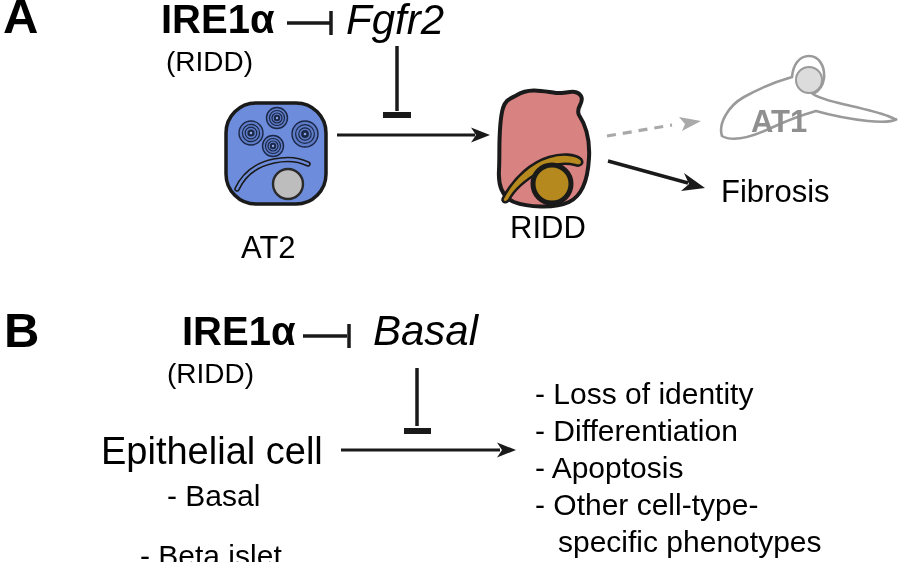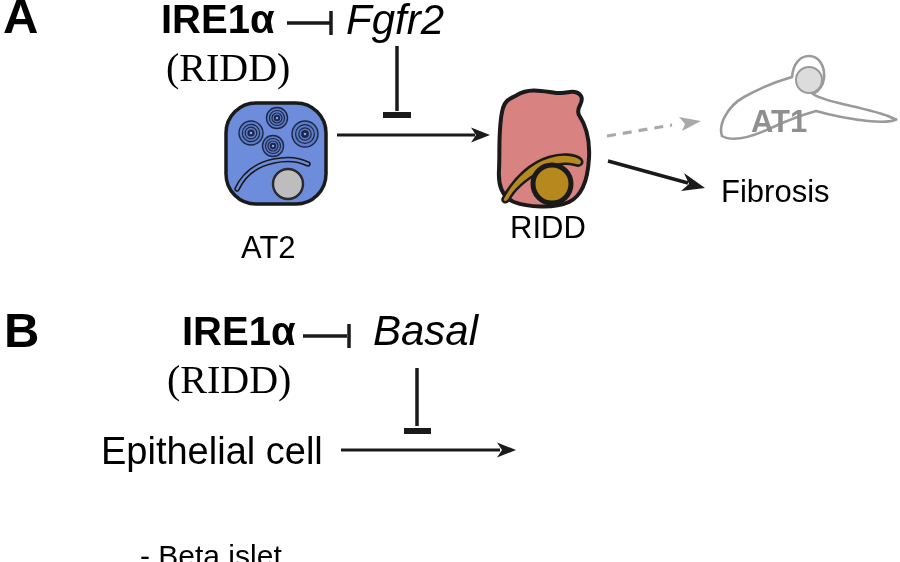--- a/index.html
+++ b/index.html
@@ -8,21 +8,21 @@
     width:900px;height:562px;
     background:#ffffff;
     overflow:hidden;
     font-family:"Liberation Sans", sans-serif;
     color:#000;
   }
   .txt{position:absolute;white-space:nowrap;line-height:1.05;}
   .panel-label{font-size:49px;font-weight:700;}
   .gene-bold{font-size:40px;font-weight:700;}
   .gene-italic{font-size:42px;font-style:italic;}
-  .ridd{font-size:40px;font-family:Liberation Serif, serif;}
+  .ridd{font-size:28px;}
   .cell-label{font-size:31px;}
   .fibrosis{font-size:31px;}
   .at1-label{font-size:31px;color:var(--text-gray);}
   .epithelial{font-size:38px;}
   .sub{font-size:30px;}
   #outcome-list{position:absolute;left:535px;top:375px;font-size:30px;line-height:37px;}
   #outcome-list .line{white-space:nowrap;}
   #outcome-list .indent{padding-left:23px;}
   svg{position:absolute;left:0;top:0;}
 </style>
@@ -134,16 +134,24 @@
   <div class="txt cell-label" style="left:241px;top:232px;">AT2</div>
   <div class="txt cell-label" style="left:510px;top:212px;">RIDD</div>
   <div class="txt at1-label" style="left:751px;top:106px;font-weight:bold;">AT1</div>
   <div class="txt fibrosis" style="left:721px;top:176px;">Fibrosis</div>
 
   <div class="txt panel-label" style="left:4px;top:305px;">B</div>
   <div class="txt gene-bold" style="left:182px;top:310px;">IRE1α</div>
   <div class="txt gene-italic" style="left:373px;top:309px;">Basal</div>
   <div class="txt ridd" style="left:167px;top:359px;">(RIDD)</div>
   <div class="txt epithelial" style="left:101px;top:432px;">Epithelial cell</div>
+  <div class="txt sub" style="left:167px;top:480px;">- Basal</div>
   <div class="txt sub" style="left:140px;top:540px;">- Beta islet</div>
 
+  <div id="outcome-list">
+    <div class="line">- Loss of identity</div>
+    <div class="line">- Differentiation</div>
+    <div class="line">- Apoptosis</div>
+    <div class="line">- Other cell-type-</div>
+    <div class="line indent">specific phenotypes</div>
+  </div>
 
 </div>
 
 </body></html>

